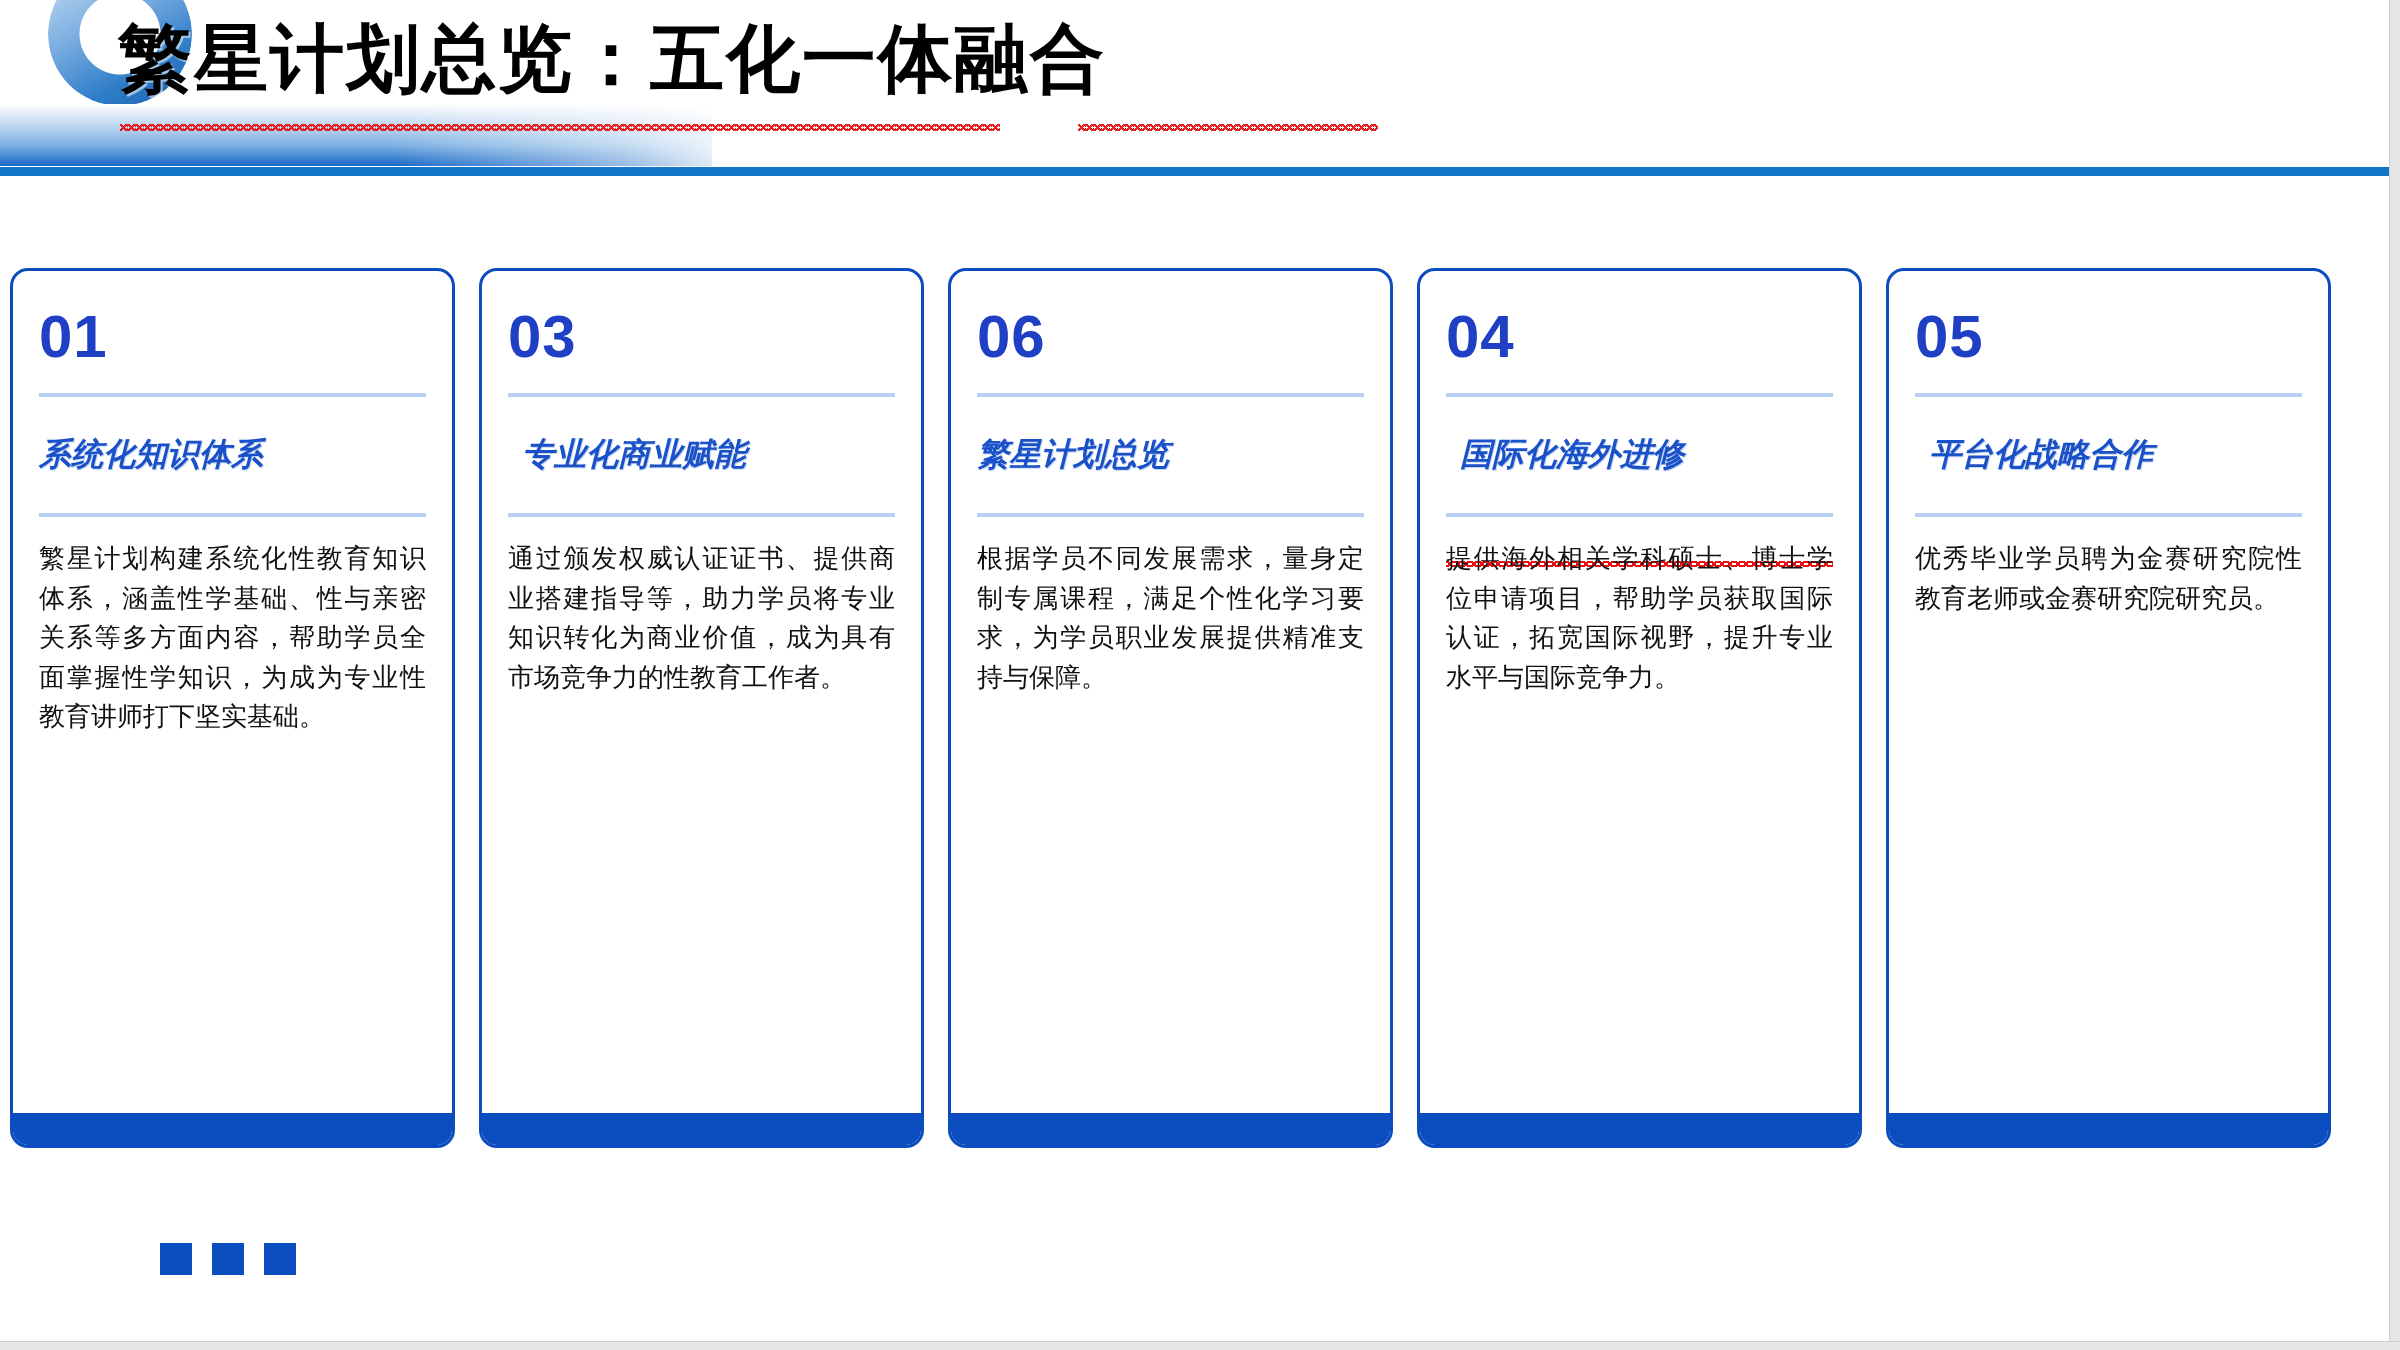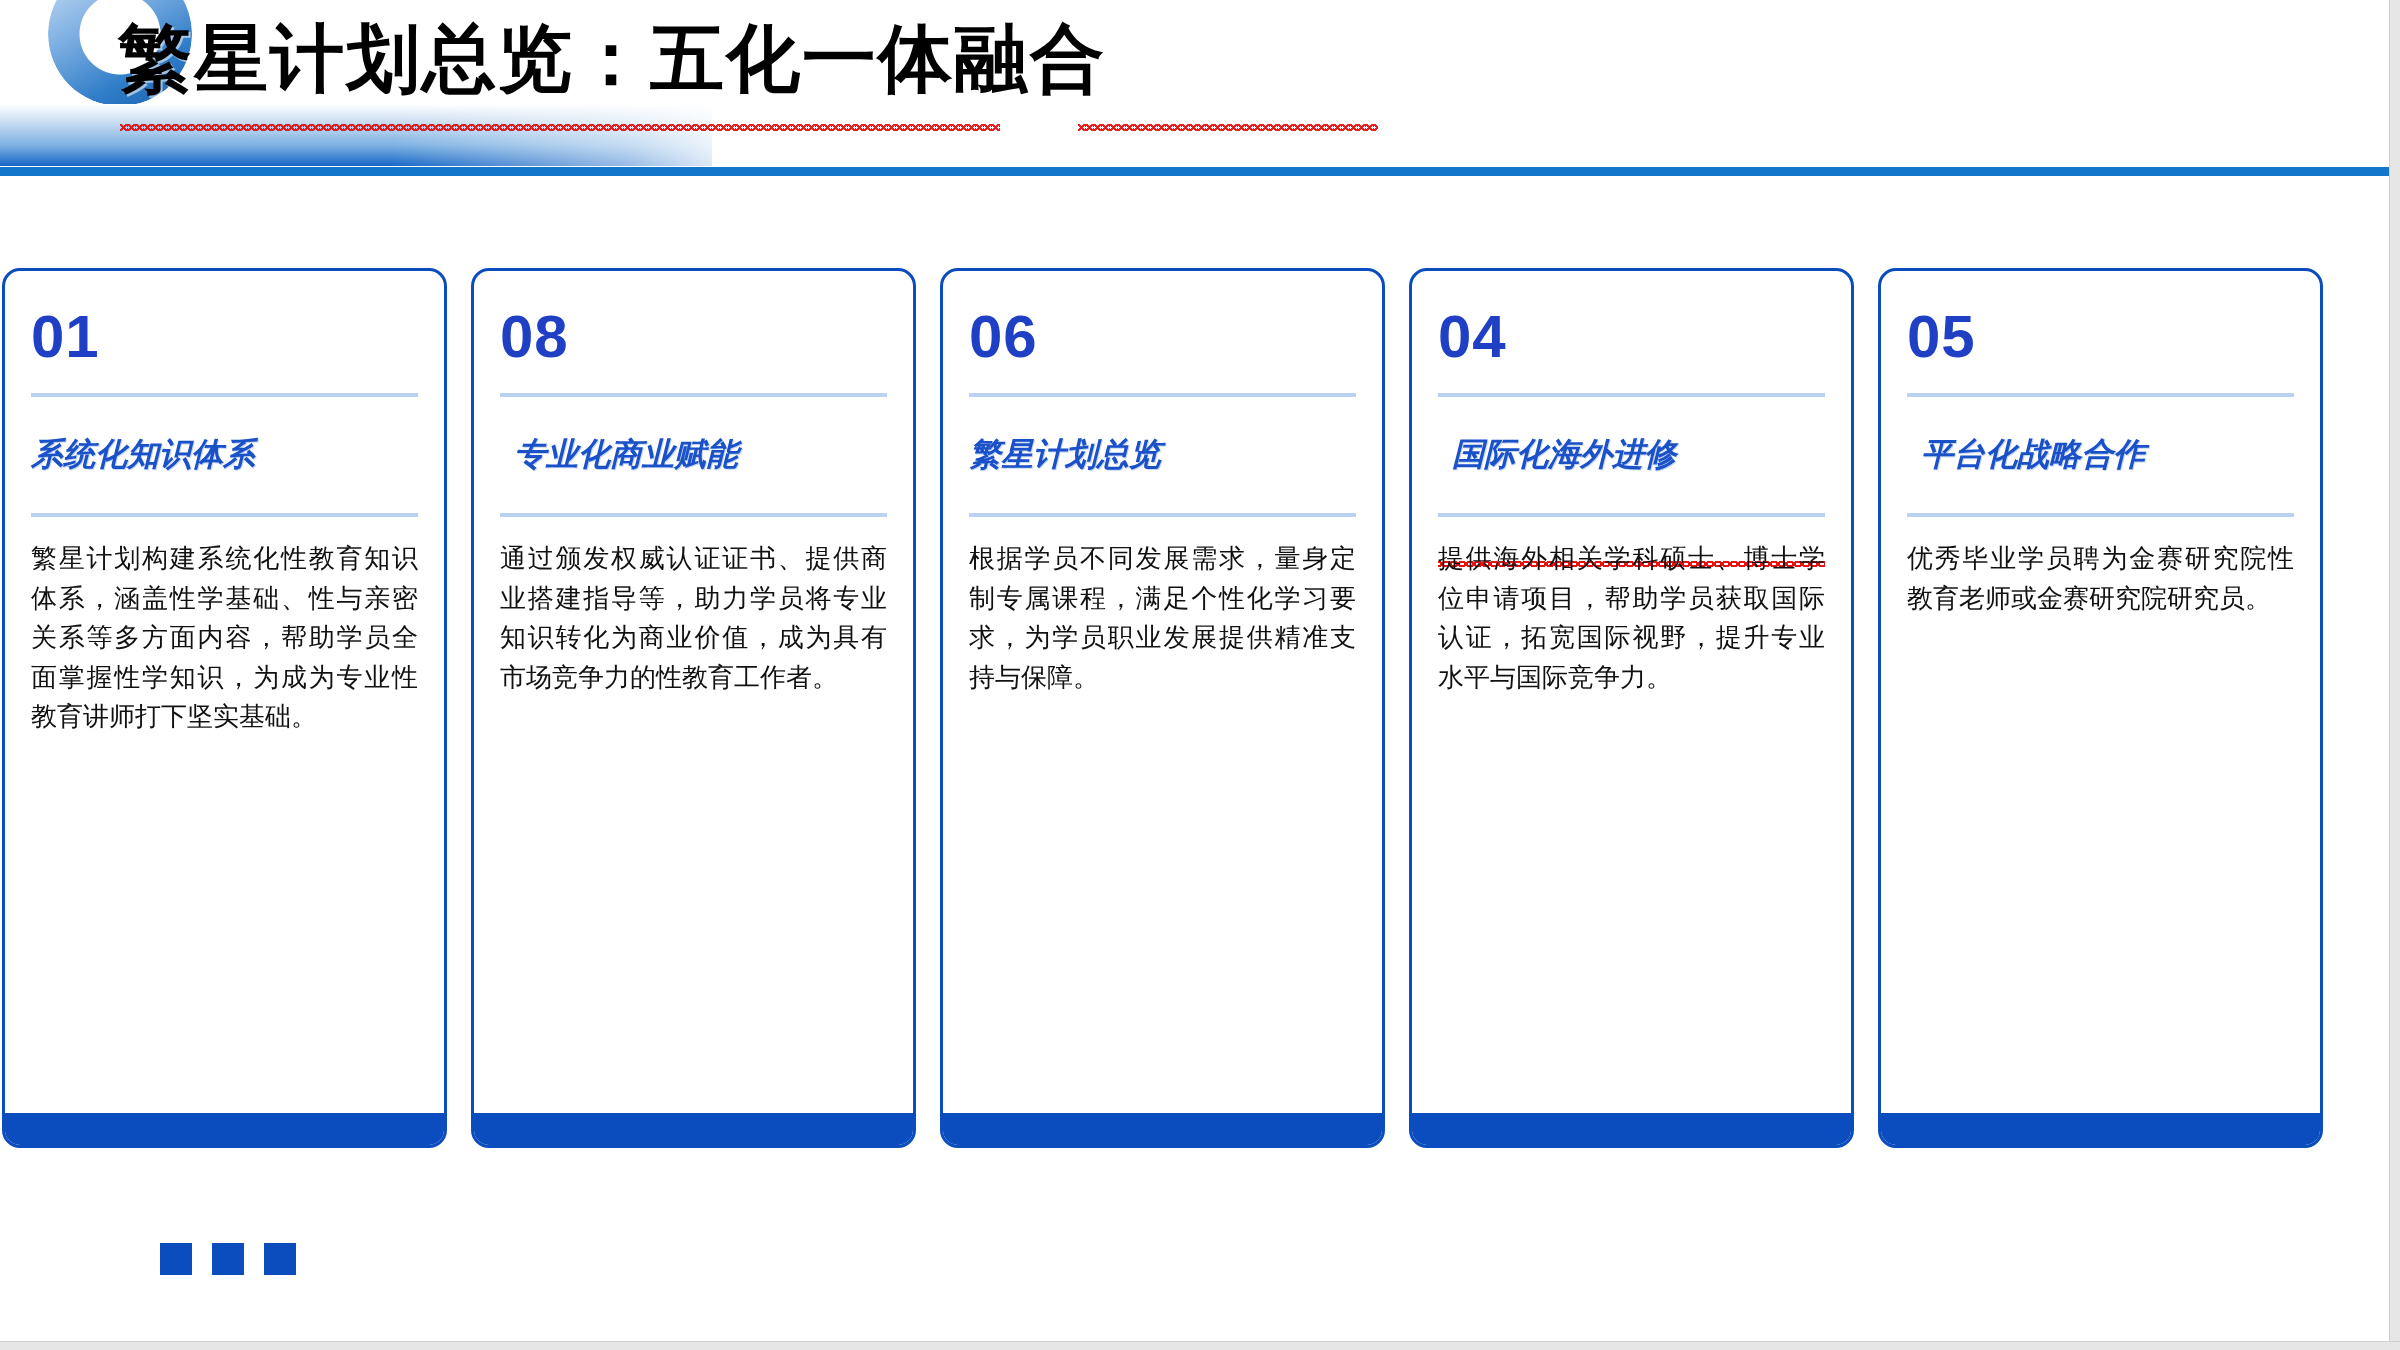--- a/index.html
+++ b/index.html
@@ -107,21 +107,21 @@
     left: 0;
     top: 167px;
     width: 2400px;
     height: 9px;
     background: #1277c9;
   }
 
   
   #cards {
     position: absolute;
-    left: 2px;
+    left: 10px;
     top: 268px;
     width: 2380px;
     height: 836px;
     display: flex;
     gap: 24px;
   }
   .card {
     position: relative;
     width: 445px;
     flex: 0 0 445px;
@@ -221,21 +221,21 @@
       <div class="card-divider"></div>
       <div class="card-heading">系统化知识体系</div>
       <div class="card-divider"></div>
       <div class="card-body">繁星计划构建系统化性教育知识体系，涵盖性学基础、性与亲密关系等多方面内容，帮助学员全面掌握性学知识，为成为专业性教育讲师打下坚实基础。</div>
     </div>
     <div class="card-bottom-bar"></div>
   </div>
 
   <div class="card">
     <div class="card-inner">
-      <div class="card-number">08</div>
+      <div class="card-number">03</div>
       <div class="card-divider"></div>
       <div class="card-heading indent">专业化商业赋能</div>
       <div class="card-divider"></div>
       <div class="card-body">通过颁发权威认证证书、提供商业搭建指导等，助力学员将专业知识转化为商业价值，成为具有市场竞争力的性教育工作者。</div>
     </div>
     <div class="card-bottom-bar"></div>
   </div>
 
   <div class="card">
     <div class="card-inner">

